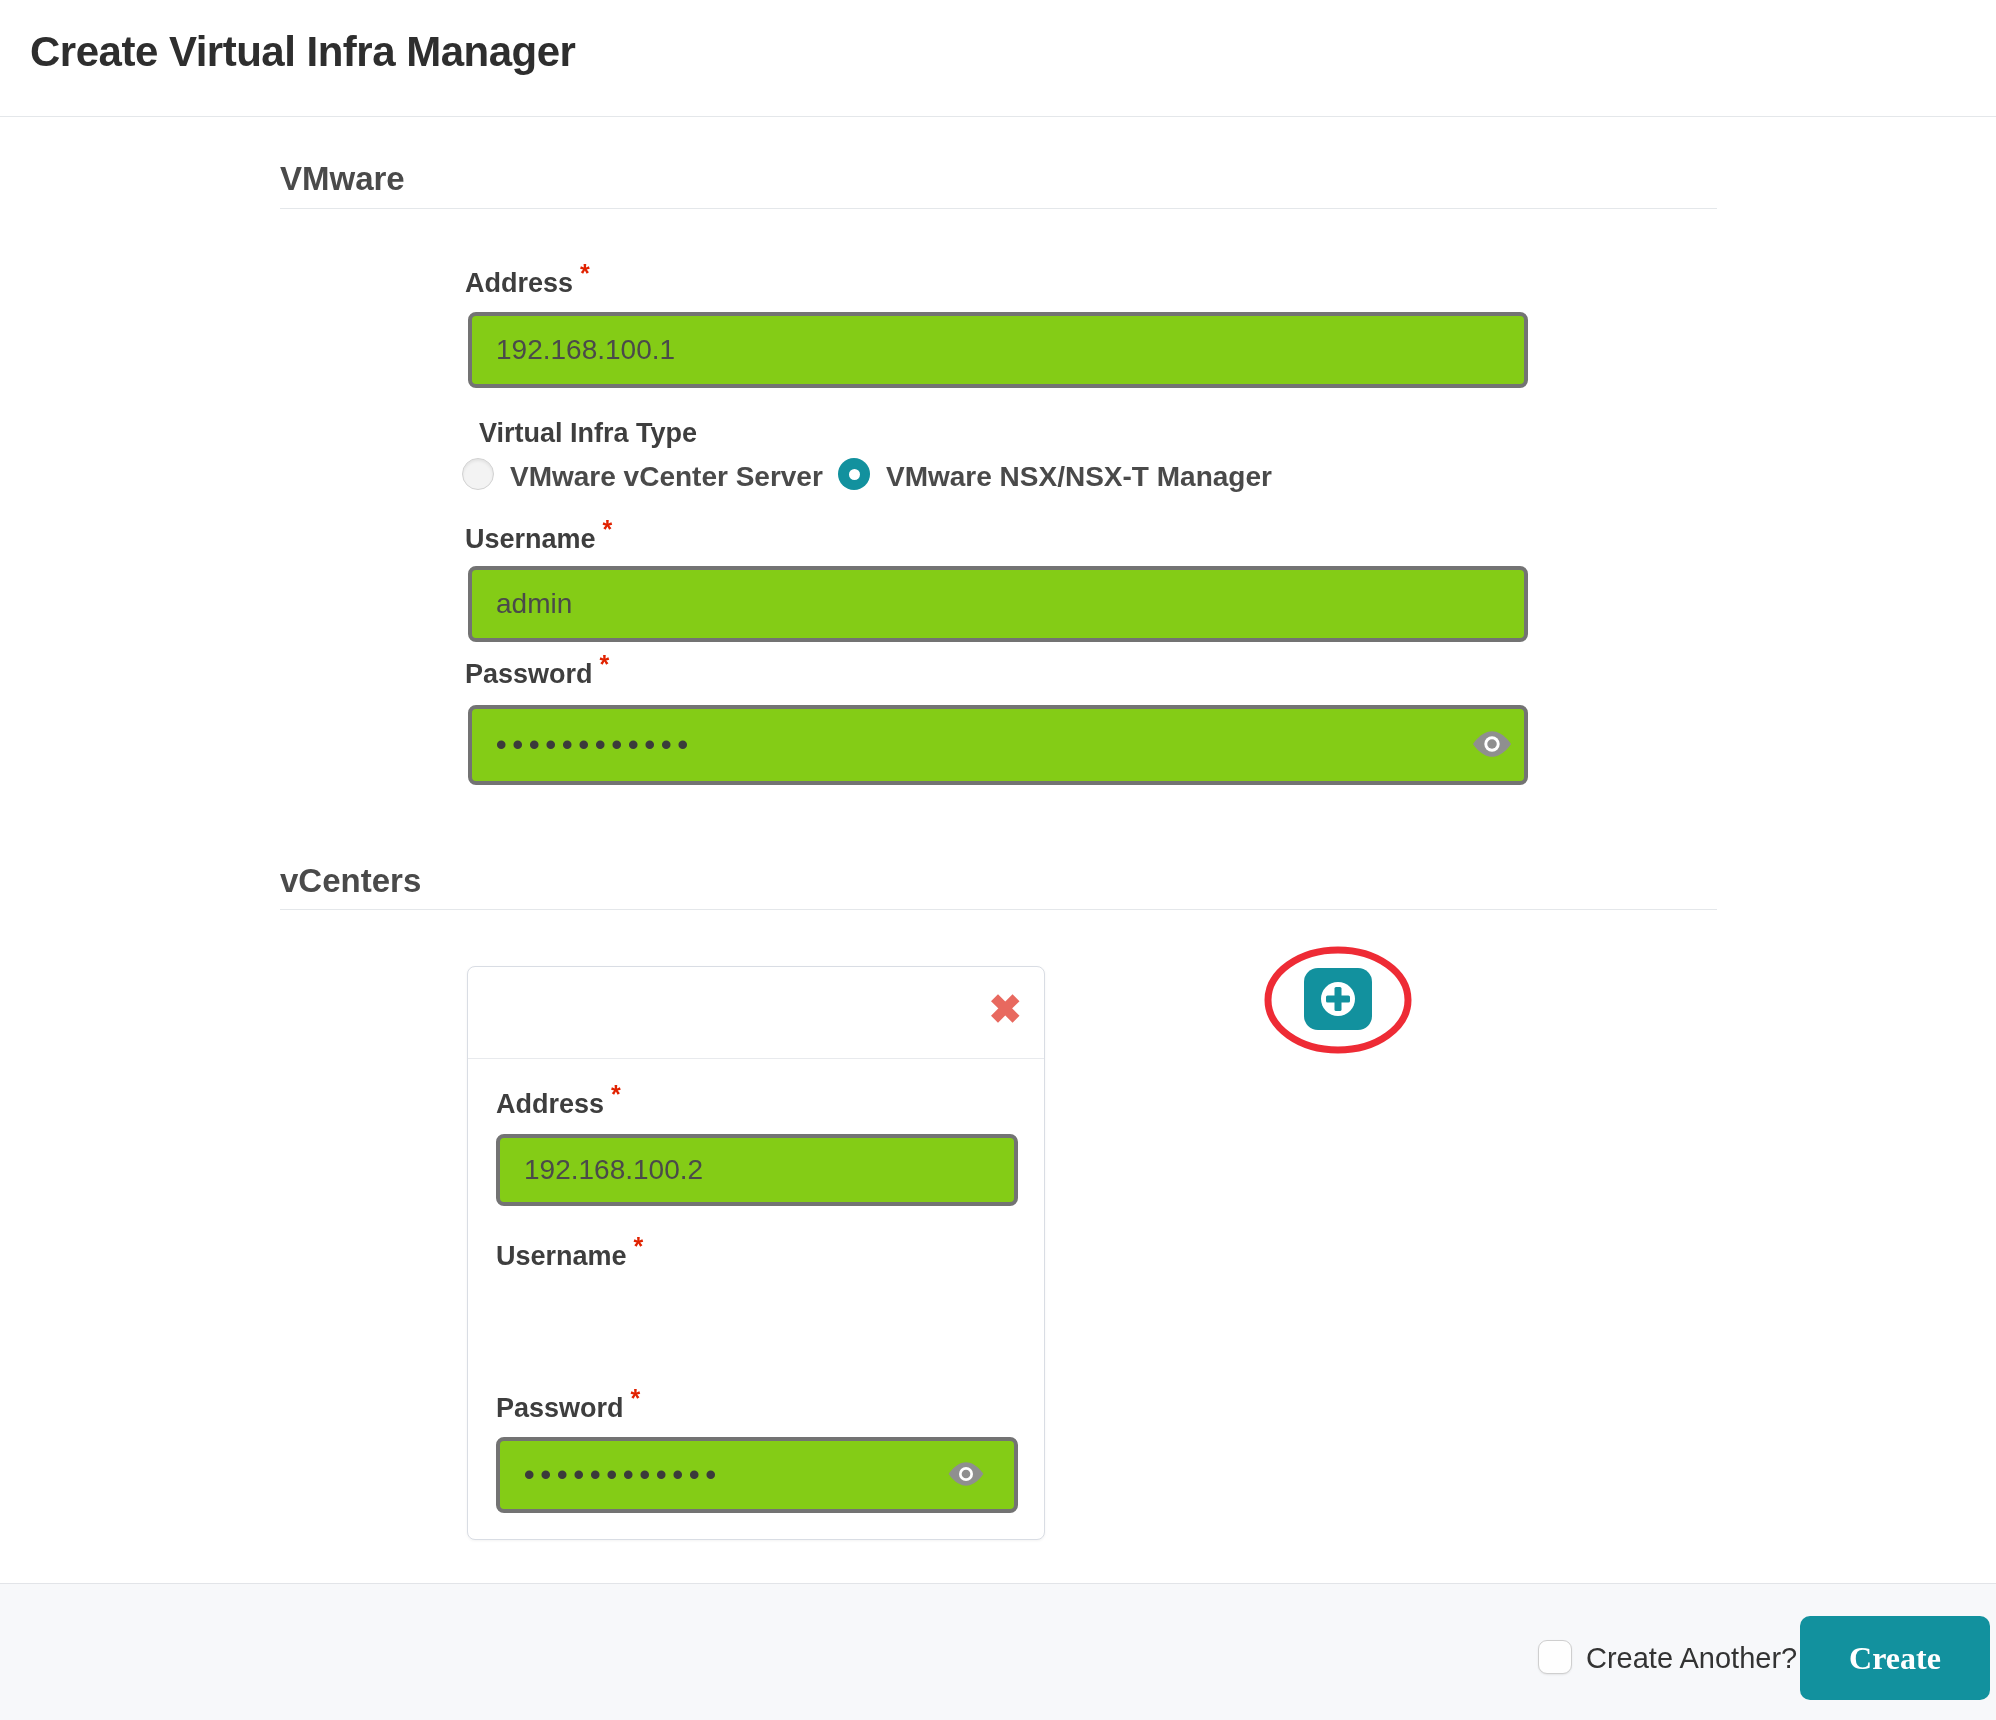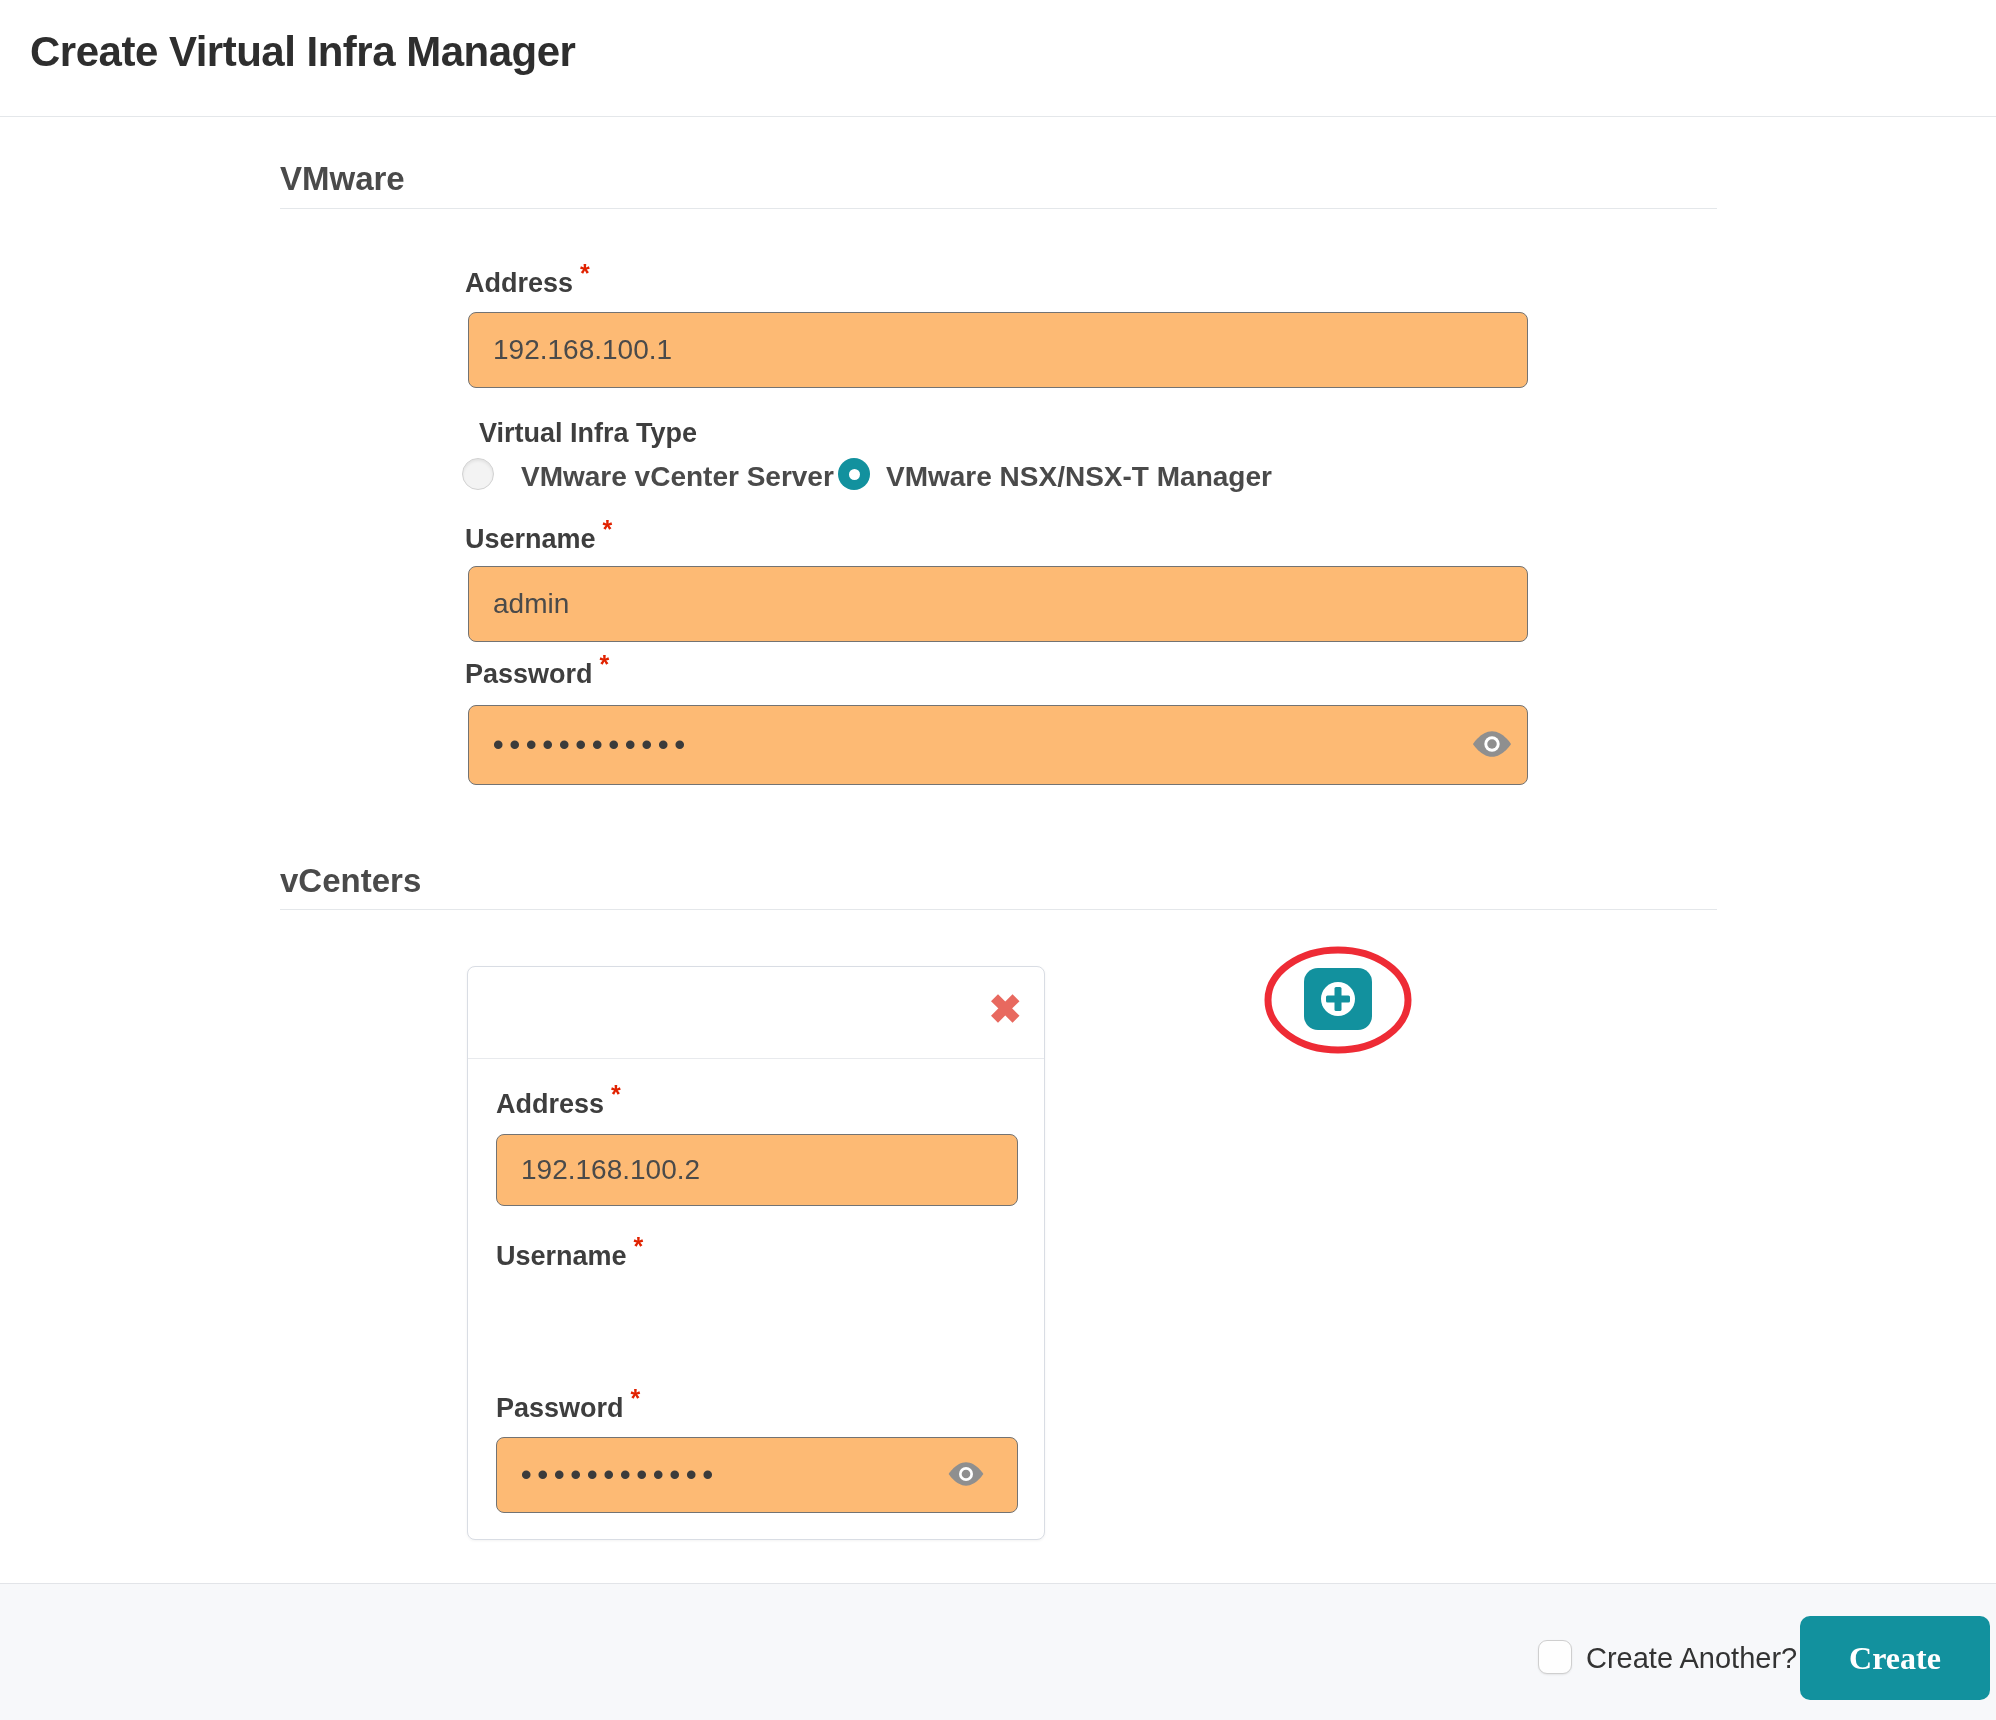--- a/index.html
+++ b/index.html
@@ -18,37 +18,37 @@
   
   .section-heading { position:absolute; font-size:33px; font-weight:600; color:#4a4a4a; }
   .section-divider { position:absolute; left:280px; width:1437px; height:1px; background:#e4e7ea; }
   #summary-heading { left:280px; top:160px; }
   #summary-divider { top:208px; }
   #vcenters-heading { left:280px; top:862px; }
   #vcenters-divider { top:909px; }
   
   .field-label { position:absolute; font-size:27px; font-weight:700; color:#3e3e3e; white-space:nowrap; }
   .req { color:#e12200; font-size:25px; font-weight:700; position:relative; top:-10px; margin-left:7px; }
-  .text-input { position:absolute; border:1px solid #737373; border-radius:8px; background:#fdba74;
+  .text-input { position:absolute; border:4px solid #737373; border-radius:8px; background:#84cc16;
     font-family:"Liberation Sans", sans-serif; font-size:28px; color:#4a4a4a;
     padding:0 24px; outline:none; }
   .pw { font-size:30px; font-weight:700; letter-spacing:6px; color:#3b3b3b; }
   .eye { position:absolute; cursor:pointer; }
   
   #summary-address-label { left:465px; top:268px; }
   #summary-address-input { left:468px; top:312px; width:1060px; height:76px; }
   #vit-label { left:479px; top:418px; }
   .radio { position:absolute; width:32px; height:32px; border-radius:50%; cursor:pointer; }
   .radio.unsel { background:#f3f3f3; border:1px solid #d2d2d2; box-shadow:inset 0 2px 3px rgba(0,0,0,.07); }
   .radio.sel { background:#12919e; }
   .radio.sel::after { content:""; position:absolute; left:50%; top:50%; width:11px; height:11px;
     margin:-5.5px 0 0 -5.5px; border-radius:50%; background:#fff; }
   .radio-label { position:absolute; font-size:28px; font-weight:700; color:#4a4a4a; cursor:pointer; white-space:nowrap; }
   #radio-vcenter { left:462px; top:458px; }
-  #radio-vcenter-label { left:510px; top:461px;margin-left:11px; }
+  #radio-vcenter-label { left:510px; top:461px; }
   #radio-nsx { left:838px; top:458px; }
   #radio-nsx-label { left:886px; top:461px; }
   #summary-username-label { left:465px; top:524px; }
   #summary-username-input { left:468px; top:566px; width:1060px; height:76px; }
   #summary-password-label { left:465px; top:659px; }
   #summary-password-input { left:468px; top:705px; width:1060px; height:80px; }
   #summary-eye { left:1470px; top:728px; }
   
   #vcenter-card { position:absolute; left:467px; top:966px; width:578px; height:574px;
     background:#fff; border:1px solid #d9dde4; border-radius:8px; box-shadow:0 1px 3px rgba(0,0,0,.05); }

